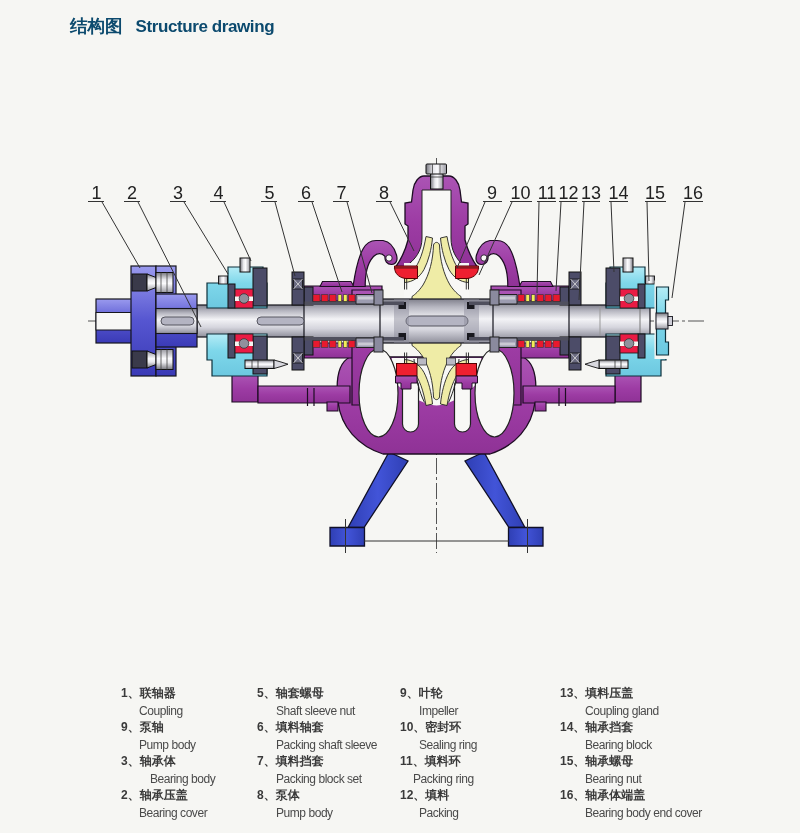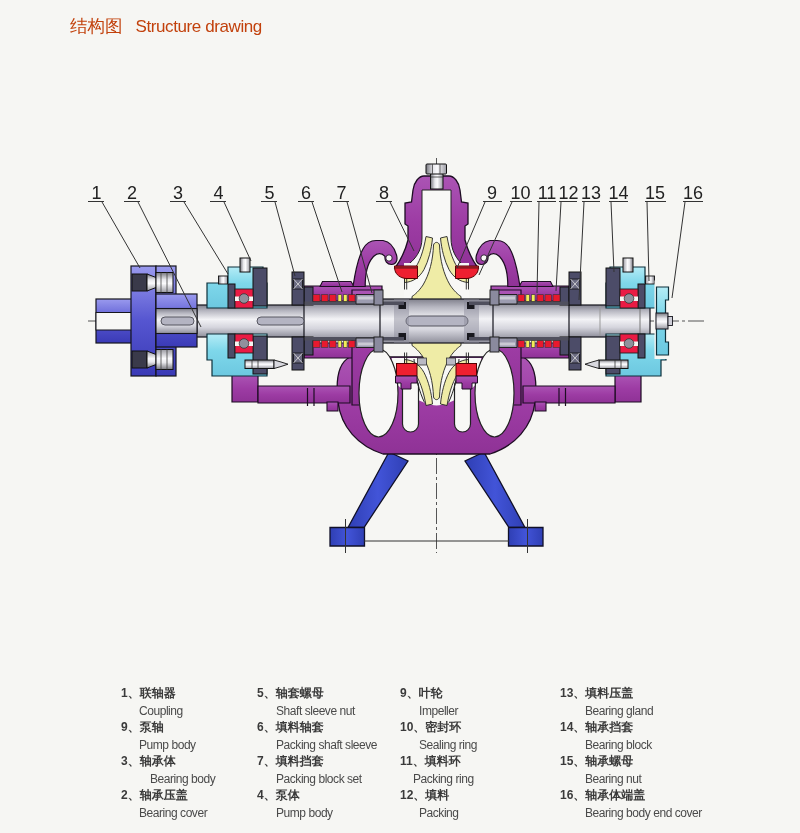--- a/index.html
+++ b/index.html
@@ -2,21 +2,21 @@
 <html><head>
 <meta charset="utf-8">
 <style>
 html,body{margin:0;padding:0;width:800px;height:833px;background:#f6f6f3;font-family:"Liberation Sans",sans-serif;overflow:hidden;position:relative}
 .abs{position:absolute}
 .cn{font-weight:bold;font-size:12px;color:#3a3a3a;letter-spacing:0px;white-space:nowrap}
 .en{font-size:12px;color:#4a4a4a;letter-spacing:-0.45px;white-space:nowrap}
 </style>
 </head>
 <body>
-<div class="abs" style="left:70px;top:14px;color:#c2410c;font-size:17.5px;font-weight:normal;white-space:nowrap">结构图<span style="display:inline-block;width:13px"></span><span style="font-size:17px;letter-spacing:-0.4px">Structure drawing</span></div>
+<div class="abs" style="left:70px;top:14px;color:#0c4a6e;font-size:17.5px;font-weight:bold;white-space:nowrap">结构图<span style="display:inline-block;width:13px"></span><span style="font-size:17px;letter-spacing:-0.4px">Structure drawing</span></div>
 <svg class="abs" style="left:0;top:0" width="800" height="833" viewBox="0 0 800 833">
 <defs>
 <linearGradient id="shaftG" x1="0" y1="0" x2="0" y2="1">
  <stop offset="0" stop-color="#80808c"></stop>
         <stop offset="0.18" stop-color="#b6b6c0"></stop>
  <stop offset="0.45" stop-color="#f3f3f6"></stop>
         <stop offset="0.7" stop-color="#d5d5dd"></stop>
  <stop offset="1" stop-color="#8f8f9b"></stop>
 </linearGradient>
 <linearGradient id="blueG" x1="0" y1="0" x2="0" y2="1">
@@ -296,30 +296,30 @@
 <div class="abs cn" style="left:121px;top:753px">3、轴承体</div>
 <div class="abs en" style="left:150px;top:772px">Bearing body</div>
 <div class="abs cn" style="left:121px;top:787px">2、轴承压盖</div>
 <div class="abs en" style="left:139px;top:806px">Bearing cover</div>
 <div class="abs cn" style="left:257px;top:685px">5、轴套螺母</div>
 <div class="abs en" style="left:276px;top:704px">Shaft sleeve nut</div>
 <div class="abs cn" style="left:257px;top:719px">6、填料轴套</div>
 <div class="abs en" style="left:276px;top:738px">Packing shaft sleeve</div>
 <div class="abs cn" style="left:257px;top:753px">7、填料挡套</div>
 <div class="abs en" style="left:276px;top:772px">Packing block set</div>
-<div class="abs cn" style="left:257px;top:787px">4、泵体</div>
+<div class="abs cn" style="left:257px;top:787px">8、泵体</div>
 <div class="abs en" style="left:276px;top:806px">Pump body</div>
 <div class="abs cn" style="left:400px;top:685px">9、叶轮</div>
 <div class="abs en" style="left:419px;top:704px">Impeller</div>
 <div class="abs cn" style="left:400px;top:719px">10、密封环</div>
 <div class="abs en" style="left:419px;top:738px">Sealing ring</div>
 <div class="abs cn" style="left:400px;top:753px">11、填料环</div>
 <div class="abs en" style="left:413px;top:772px">Packing ring</div>
 <div class="abs cn" style="left:400px;top:787px">12、填料</div>
 <div class="abs en" style="left:419px;top:806px">Packing</div>
 <div class="abs cn" style="left:560px;top:685px">13、填料压盖</div>
-<div class="abs en" style="left:585px;top:704px">Bearing gland</div>
+<div class="abs en" style="left:585px;top:704px">Coupling gland</div>
 <div class="abs cn" style="left:560px;top:719px">14、轴承挡套</div>
 <div class="abs en" style="left:585px;top:738px">Bearing block</div>
 <div class="abs cn" style="left:560px;top:753px">15、轴承螺母</div>
 <div class="abs en" style="left:585px;top:772px">Bearing nut</div>
 <div class="abs cn" style="left:560px;top:787px">16、轴承体端盖</div>
 <div class="abs en" style="left:585px;top:806px">Bearing body end cover</div>
 
 </body></html>

